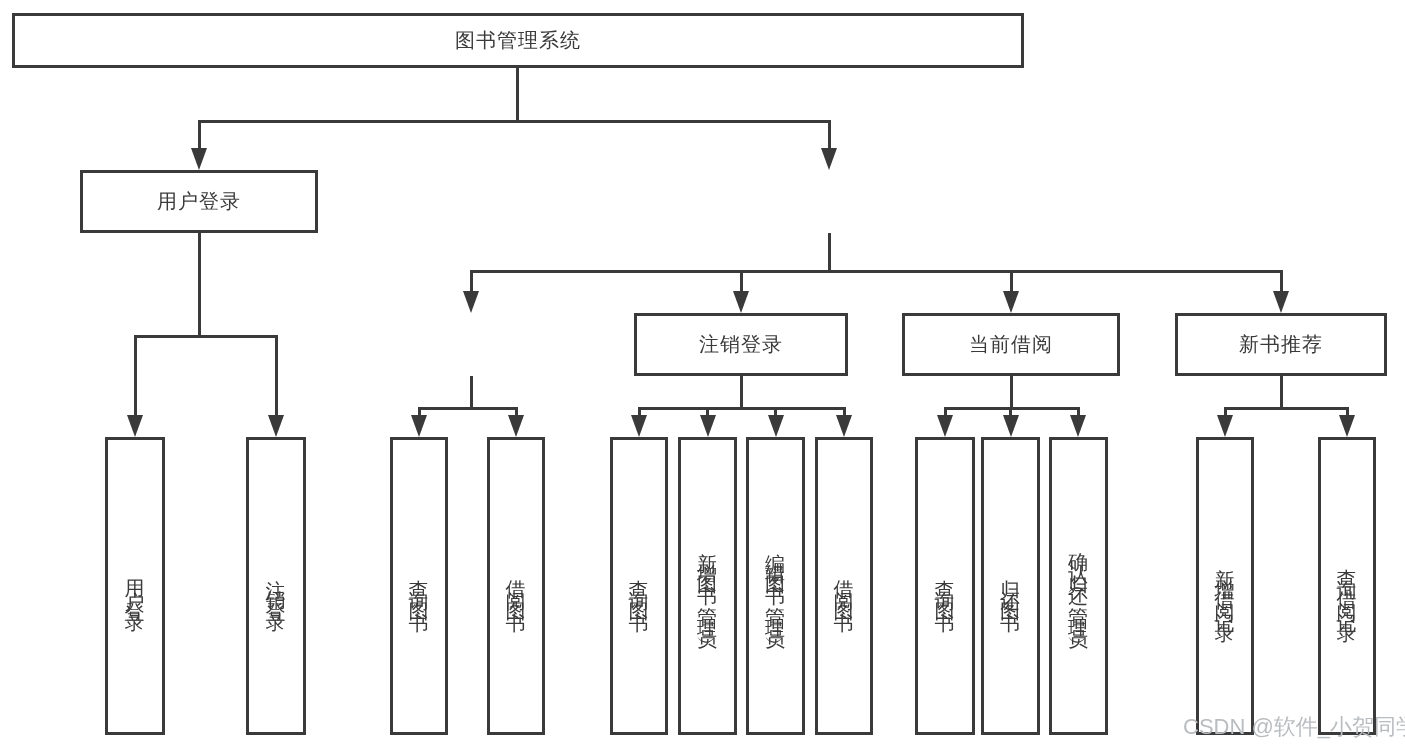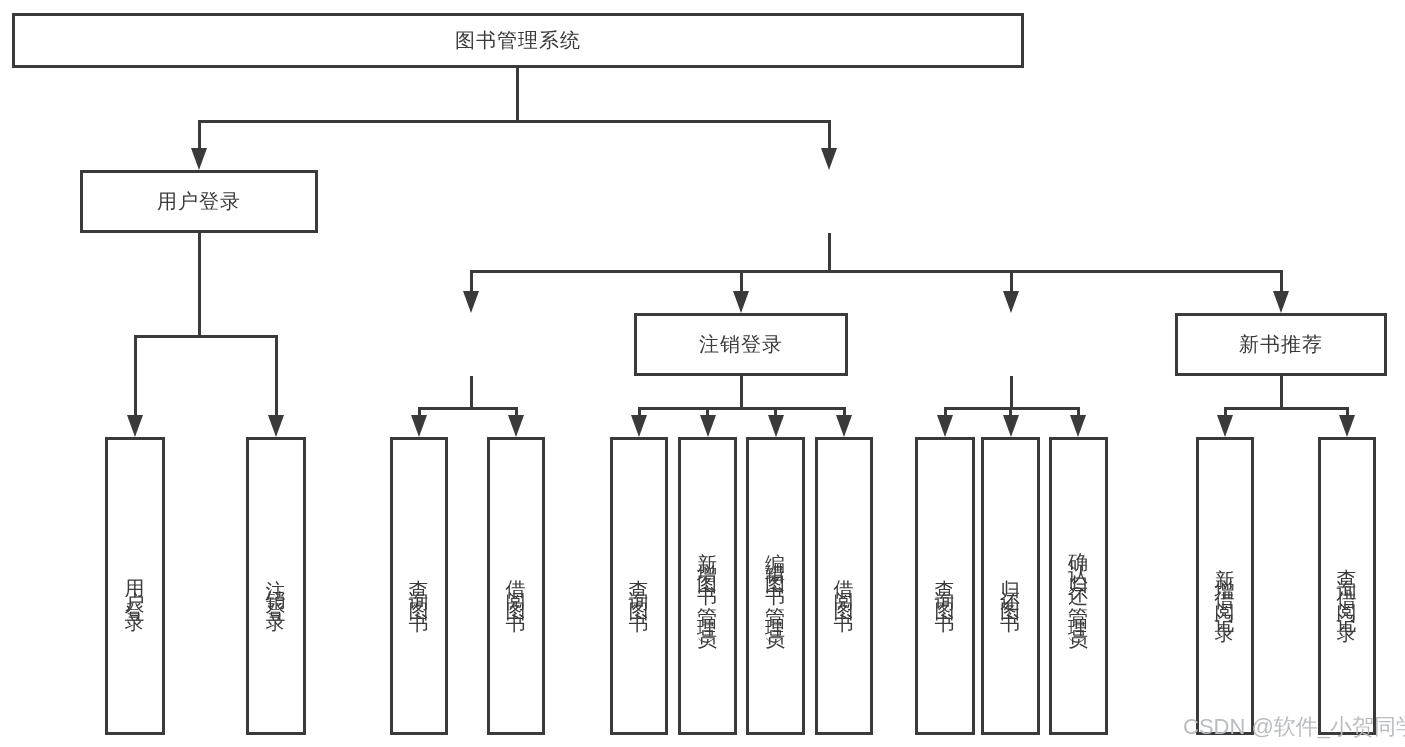--- a/index.html
+++ b/index.html
@@ -84,20 +84,23 @@
   <div class="vline" style="left:739.5px;top:270px;height:23px"></div>
   <div class="arrow" style="left:733px;top:291px"></div>
   <div class="vline" style="left:1009.5px;top:270px;height:23px"></div>
   <div class="arrow" style="left:1003px;top:291px"></div>
   <div class="vline" style="left:1279.5px;top:270px;height:23px"></div>
   <div class="arrow" style="left:1273px;top:291px"></div>
 
   <div class="box" style="left:634px;top:313px;width:214px;height:63px">
     <span>注销登录</span>
   </div>
+  <div class="box" style="left:902px;top:313px;width:218px;height:63px">
+    <span>当前借阅</span>
+  </div>
   <div class="box" style="left:1175px;top:313px;width:212px;height:63px">
     <span>新书推荐</span>
   </div>
 
   <div class="vline" style="left:469.5px;top:376px;height:34px"></div>
   <div class="vline" style="left:739.5px;top:376px;height:34px"></div>
   <div class="vline" style="left:1009.5px;top:376px;height:34px"></div>
   <div class="vline" style="left:1279.5px;top:376px;height:34px"></div>
 
   <div class="hline" style="left:417.5px;top:407px;width:100px"></div>

